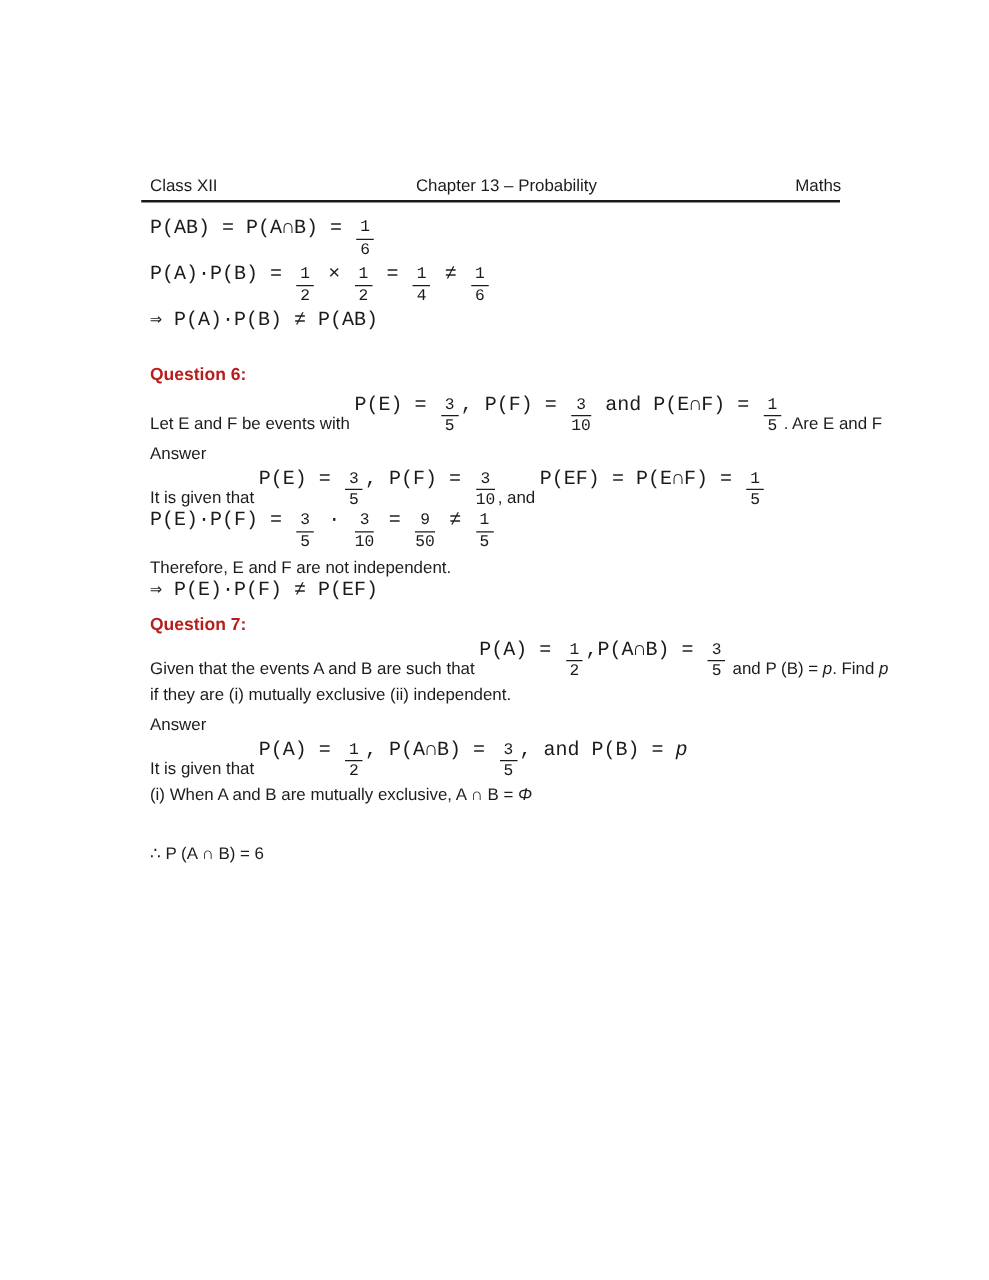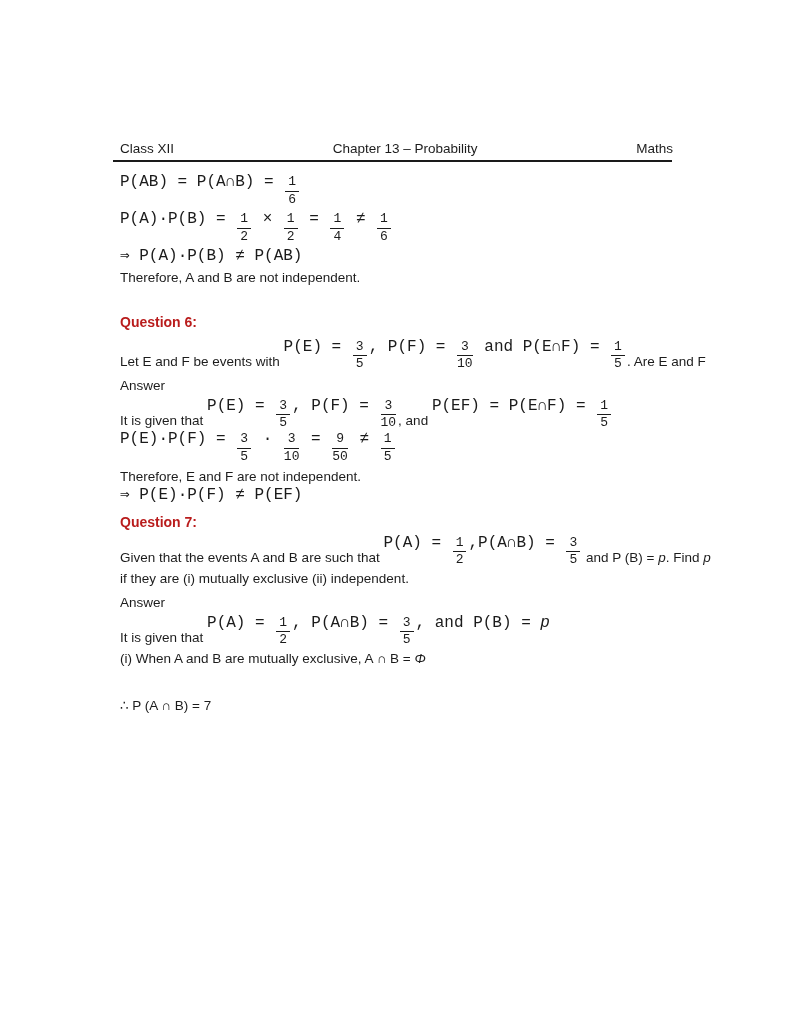--- a/index.html
+++ b/index.html
@@ -77,35 +77,34 @@
     <span>Class XII</span>
     <span class="header-center">Chapter 13 – Probability</span>
     <span>Maths</span>
   </div>
   <hr class="header-rule">
 
   <main>
     <div class="line mt12"><span class="math"><span class="mt">P(AB) = P(A∩B) = </span><span class="frac"><span class="fn">1</span><span class="fd">6</span></span></span></div>
     <div class="line mt6"><span class="math"><span class="mt">P(A)·P(B) = </span><span class="frac"><span class="fn">1</span><span class="fd">2</span></span><span class="mt"> × </span><span class="frac"><span class="fn">1</span><span class="fd">2</span></span><span class="mt"> = </span><span class="frac"><span class="fn">1</span><span class="fd">4</span></span><span class="mt"> ≠ </span><span class="frac"><span class="fn">1</span><span class="fd">6</span></span></span></div>
     <div class="line mt6"><span class="math"><span class="mt">⇒ P(A)·P(B) ≠ P(AB)</span></span></div>
-    <div class="line mt6"><span class="txt">Therefore, A and B are not independent.</span></div>
 
     <div class="line q-heading mt28"><span class="txt">Question 6:</span></div>
     <div class="line mt8"><span class="txt">Let E and F be events with </span><span class="math"><span class="mt">P(E) = </span><span class="frac"><span class="fn">3</span><span class="fd">5</span></span><span class="mt">, P(F) = </span><span class="frac"><span class="fn">3</span><span class="fd">10</span></span><span class="mt"> and P(E∩F) = </span><span class="frac"><span class="fn">1</span><span class="fd">5</span></span></span><span class="txt">. Are E and F</span></div>
     <div class="line mt7"><span class="txt">Answer</span></div>
     <div class="line mt4"><span class="txt">It is given that </span><span class="math"><span class="mt">P(E) = </span><span class="frac"><span class="fn">3</span><span class="fd">5</span></span><span class="mt">, P(F) = </span><span class="frac"><span class="fn">3</span><span class="fd">10</span></span></span><span class="txt">, and </span><span class="math"><span class="mt">P(EF) = P(E∩F) = </span><span class="frac"><span class="fn">1</span><span class="fd">5</span></span></span></div>
     <div class="line mt2"><span class="math"><span class="mt">P(E)·P(F) = </span><span class="frac"><span class="fn">3</span><span class="fd">5</span></span><span class="mt"> · </span><span class="frac"><span class="fn">3</span><span class="fd">10</span></span><span class="mt"> = </span><span class="frac"><span class="fn">9</span><span class="fd">50</span></span><span class="mt"> ≠ </span><span class="frac"><span class="fn">1</span><span class="fd">5</span></span></span></div>
     <div class="line mt6"><span class="txt">Therefore, E and F are not independent.</span></div>
     <div class="line mt2"><span class="math"><span class="mt">⇒ P(E)·P(F) ≠ P(EF)</span></span></div>
 
     <div class="line q-heading mt24"><span class="txt">Question 7:</span></div>
     <div class="line mt4"><span class="txt">Given that the events A and B are such that </span><span class="math"><span class="mt">P(A) = </span><span class="frac"><span class="fn">1</span><span class="fd">2</span></span><span class="mt">,P(A∩B) = </span><span class="frac"><span class="fn">3</span><span class="fd">5</span></span></span><span class="txt"> and P (B) = </span><span class="txt it">p</span><span class="txt">. Find </span><span class="txt it">p</span></div>
     <div class="line mt4"><span class="txt">if they are (i) mutually exclusive (ii) independent.</span></div>
     <div class="line mt7"><span class="txt">Answer</span></div>
     <div class="line mt4"><span class="txt">It is given that </span><span class="math"><span class="mt">P(A) = </span><span class="frac"><span class="fn">1</span><span class="fd">2</span></span><span class="mt">, P(A∩B) = </span><span class="frac"><span class="fn">3</span><span class="fd">5</span></span><span class="mt">, and P(B) = </span><span class="mt mi">p</span></span></div>
     <div class="line mt4"><span class="txt">(i) When A and B are mutually exclusive, A ∩ B = </span><span class="txt it">Φ</span></div>
-    <div class="line mt30"><span class="txt">∴ P (A ∩ B) = 7</span></div>
+    <div class="line mt30"><span class="txt">∴ P (A ∩ B) = 6</span></div>
   </main>
 
   <hr class="footer-rule">
   <div class="page-label">Page 20 of 103</div>
 
 </div>
 
 </body></html>

